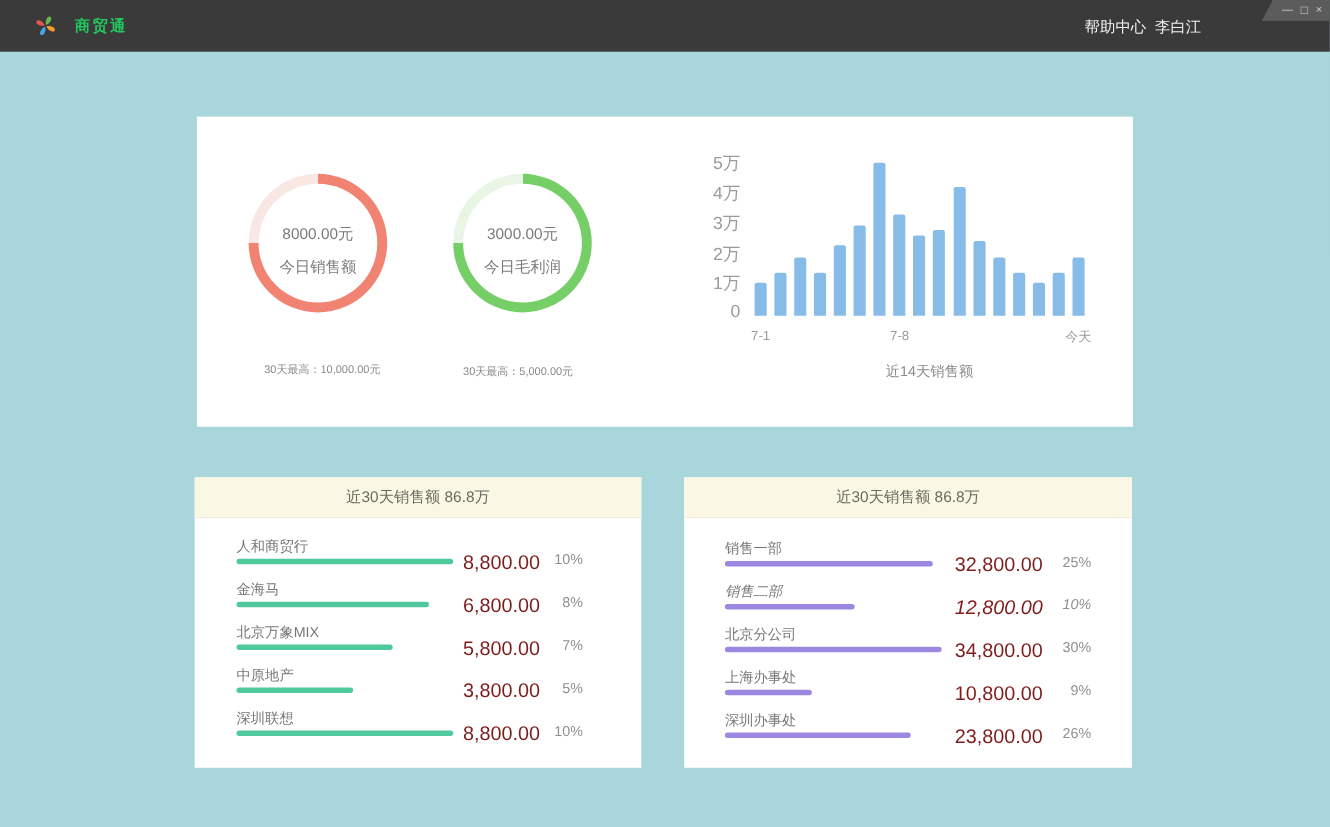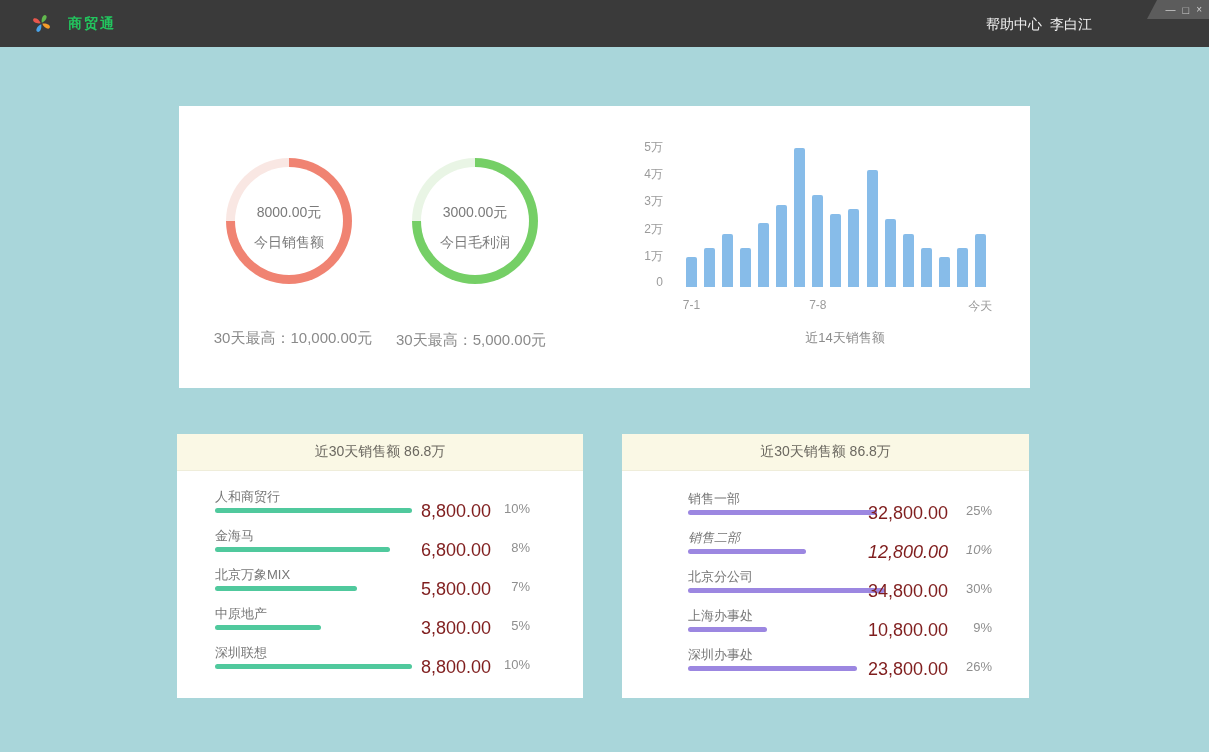--- a/index.html
+++ b/index.html
@@ -39,46 +39,46 @@
   .donut::after { content:""; position:absolute; inset:9px; background:#fff; border-radius:50%; }
   .donut-inner {
     position:absolute; inset:0; z-index:2;
     display:flex; flex-direction:column; align-items:center; justify-content:center;
     gap:12px; padding-top:14px;
   }
   .donut-value { font-size:14px; color:#7a7a7a; }
   .donut-label { font-size:14px; color:#7a7a7a; }
   .donut-1 { left:47px;  top:52px; }
   .donut-2 { left:233px; top:52px; }
-  .donut-footer { position:absolute; width:210px; text-align:center; font-size:15px; color:#8a8a8a; }
+  .donut-footer { position:absolute; width:210px; text-align:center; font-size:10px; color:#8a8a8a; }
   .footer-1 { left:9px;   top:223px; }
   .footer-2 { left:187px; top:225px; }
 
   
-  .yticks .ytick { position:absolute; left:434px; width:50px; text-align:right; font-size:12px; color:#9b9b9b; }
+  .yticks .ytick { position:absolute; left:444px; width:50px; text-align:right; font-size:16px; color:#9b9b9b; }
   .bars-area { position:absolute; left:507px; top:36px; width:304px; height:145px; }
   .vbar { position:absolute; bottom:0; width:11px; border-radius:2px 2px 0 0; }
   .xtick { position:absolute; top:192px; transform:translateX(-50%); font-size:12px; color:#9b9b9b; white-space:nowrap; }
   .bar-chart-title { position:absolute; left:514px; top:223px; width:304px; text-align:center; font-size:13px; color:#8b8b8b; }
 
   
   .list-header {
     height:37px; background:#faf8e5; border-bottom:1px solid #efedda;
     display:flex; align-items:center; justify-content:center;
     font-size:14px; color:#6b6860;
   }
   .list-body { position:relative; height:226px; }
   .list-row { position:absolute; left:0; right:0; height:39px; }
   .row-label { position:absolute; top:0; font-size:13px; color:#777; white-space:nowrap; }
   .row-bar { position:absolute; top:20px; height:5px; border-radius:3px; }
   .row-nums { position:absolute; top:13px; display:flex; }
   .row-value { text-align:center; font-size:18px; color:#7f1d1d; }
   .row-pct { text-align:right; font-size:13px; color:#8f8f8f; }
   .list-card.left  .row-label, .list-card.left  .row-bar { left:38px; }
-  .list-card.right .row-label, .list-card.right .row-bar { left:66px; }
+  .list-card.right .row-label, .list-card.right .row-bar { left:37px; }
   .list-card.left  .row-nums { right:53px; }
   .list-card.right .row-nums { right:37px; }
   .list-card.left  .row-value { width:80px; }
   .list-card.left  .row-pct   { width:34px; }
   .list-card.right .row-value { width:92px; }
   .list-card.right .row-pct   { width:38px; }
 </style>
 </head>
 <body>
 

